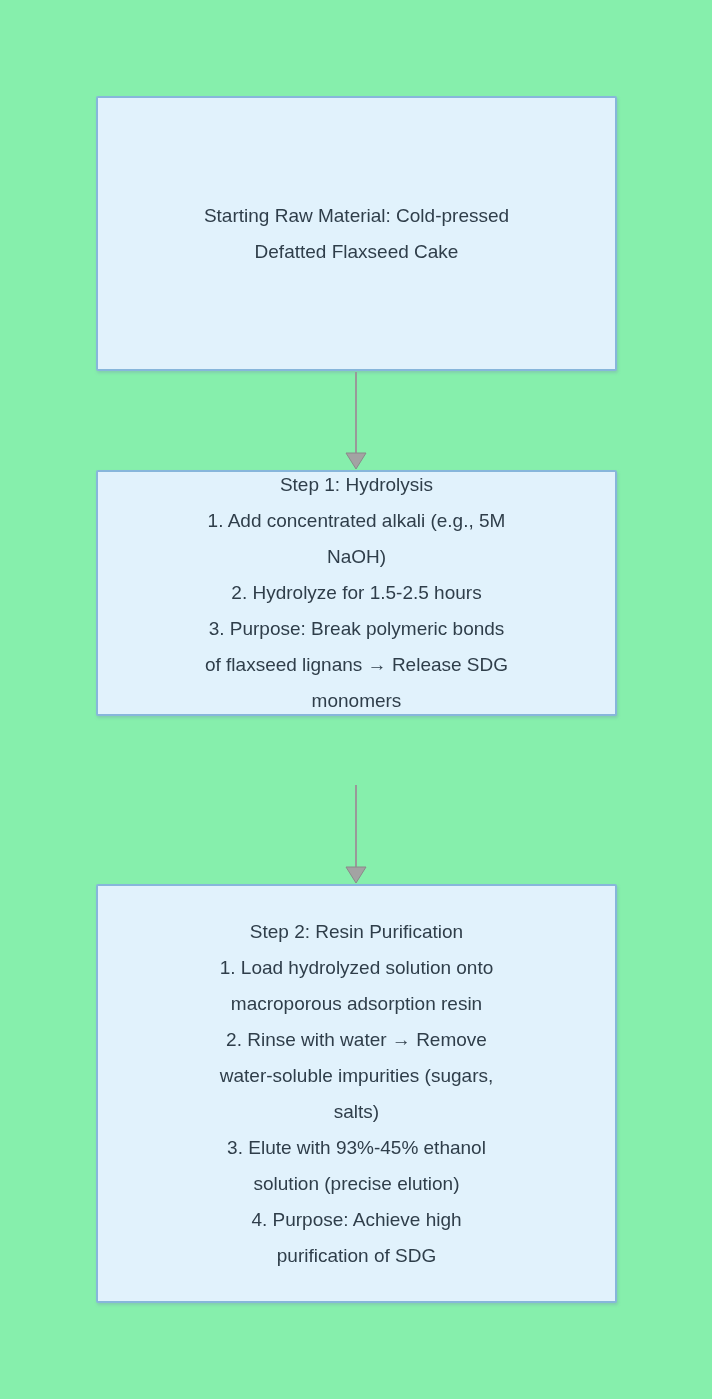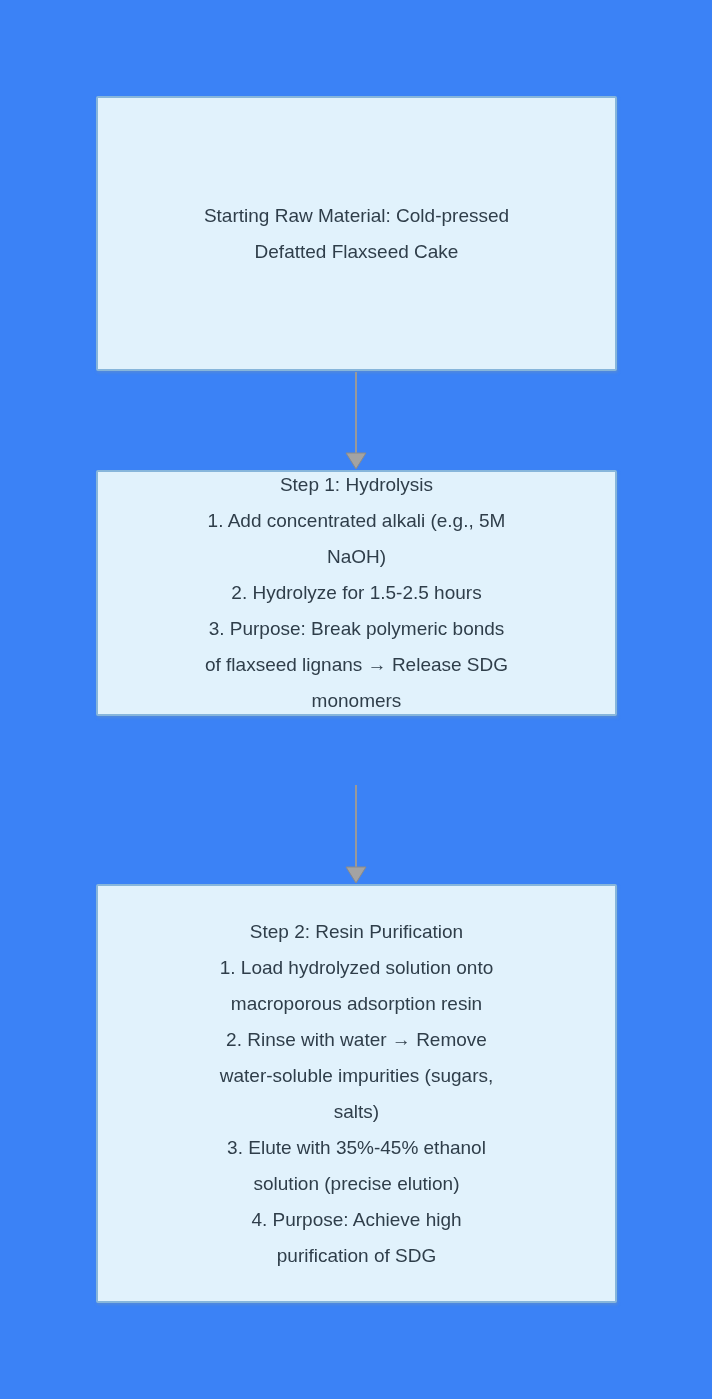--- a/index.html
+++ b/index.html
@@ -2,21 +2,21 @@
 <html><head>
 <meta charset="utf-8">
 <style>
   * { margin: 0; padding: 0; box-sizing: border-box; }
   html, body { background: #ffffff; }
   body { font-family: "Liberation Sans", "DejaVu Sans", sans-serif; }
   .canvas {
     position: relative;
     width: 712px;
     height: 1399px;
-    background: #3b82f6;
+    background: #86efac;
     overflow: hidden;
   }
   .node {
     position: absolute;
     left: 96px;
     width: 521px;
     background: #e1f2fc;
     border: 2px solid #87b6db;
     border-radius: 2px;
     box-shadow: 1px 2px 3px rgba(120,150,175,0.35);
@@ -70,19 +70,19 @@
     <polygon points="2,82 22,82 12,98" fill="#a3a3a3" stroke="#8a8a8a" stroke-width="1"></polygon>
   </svg>
 
   <div class="node node-3">
     <div class="node-text">Step 2: Resin Purification
 1. Load hydrolyzed solution onto
 macroporous adsorption resin
 2. Rinse with water → Remove
 water-soluble impurities (sugars,
 salts)
-3. Elute with 35%-45% ethanol
+3. Elute with 93%-45% ethanol
 solution (precise elution)
 4. Purpose: Achieve high
 purification of SDG</div>
   </div>
 
 </div>
 
 </body></html>

